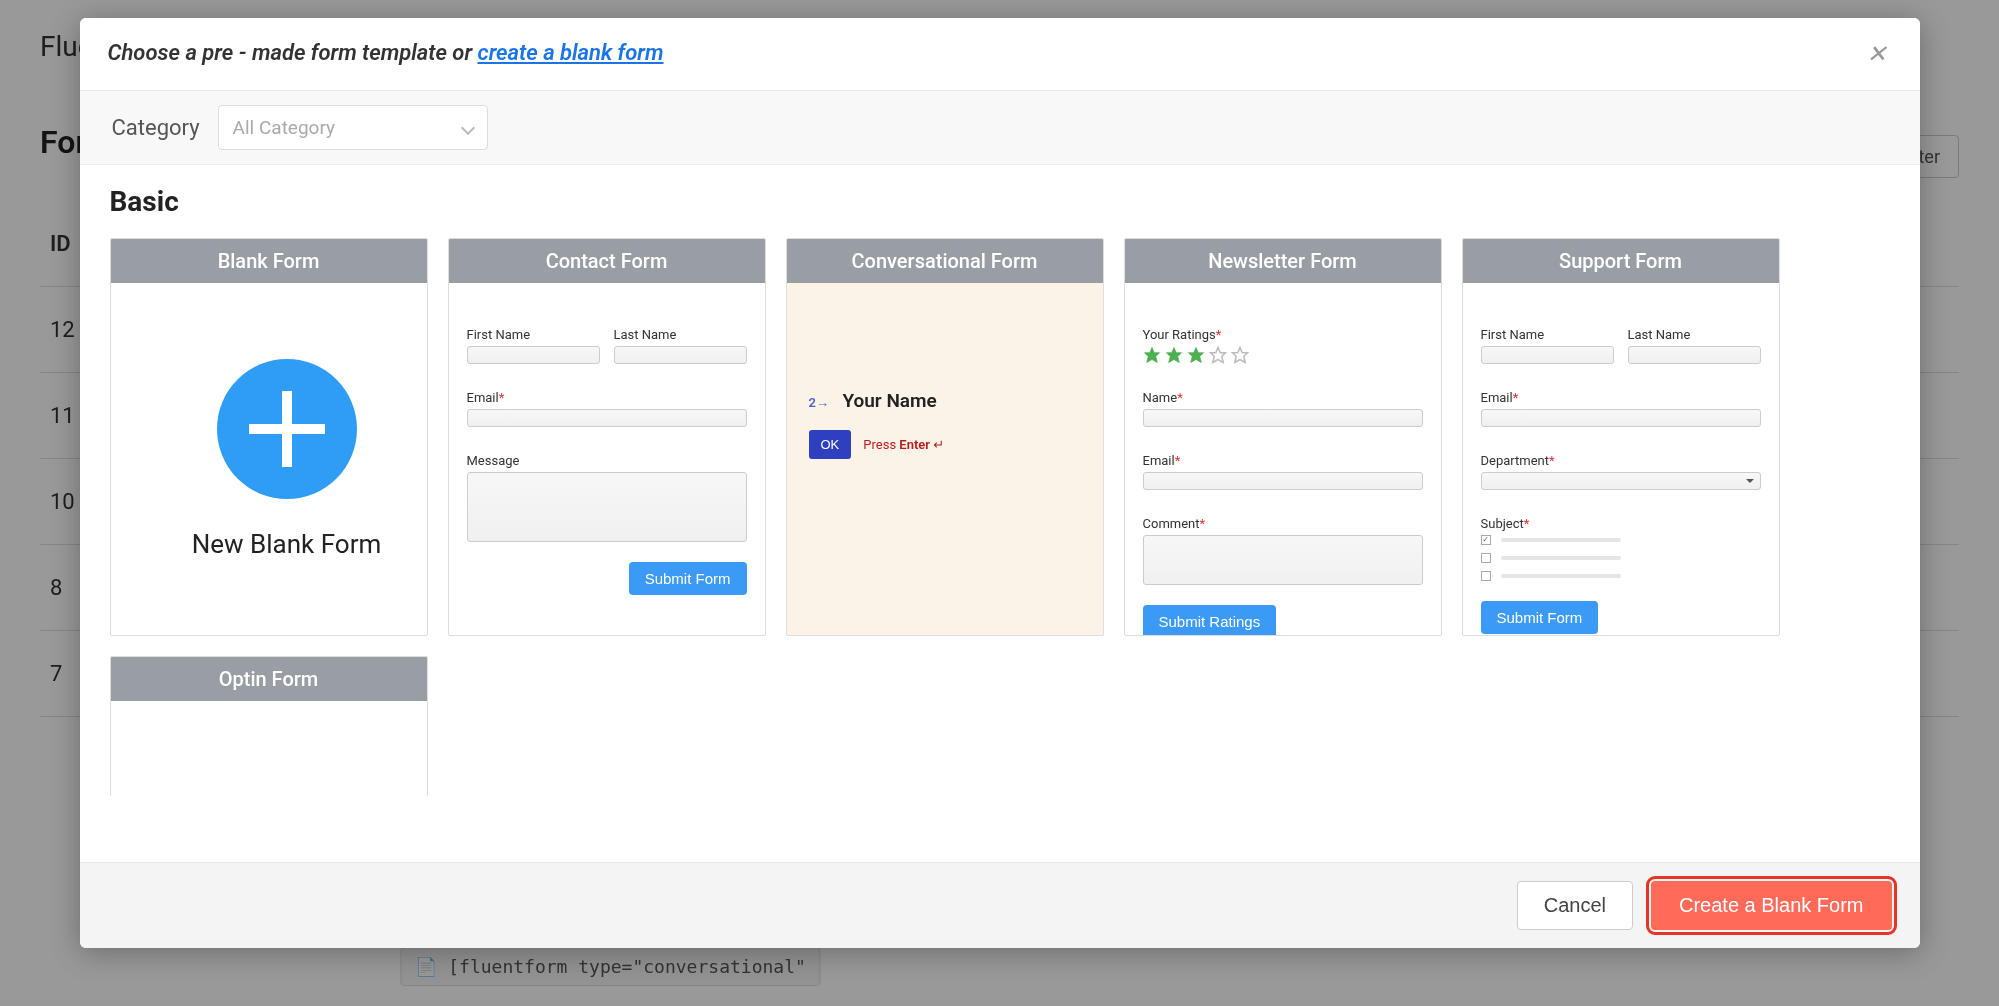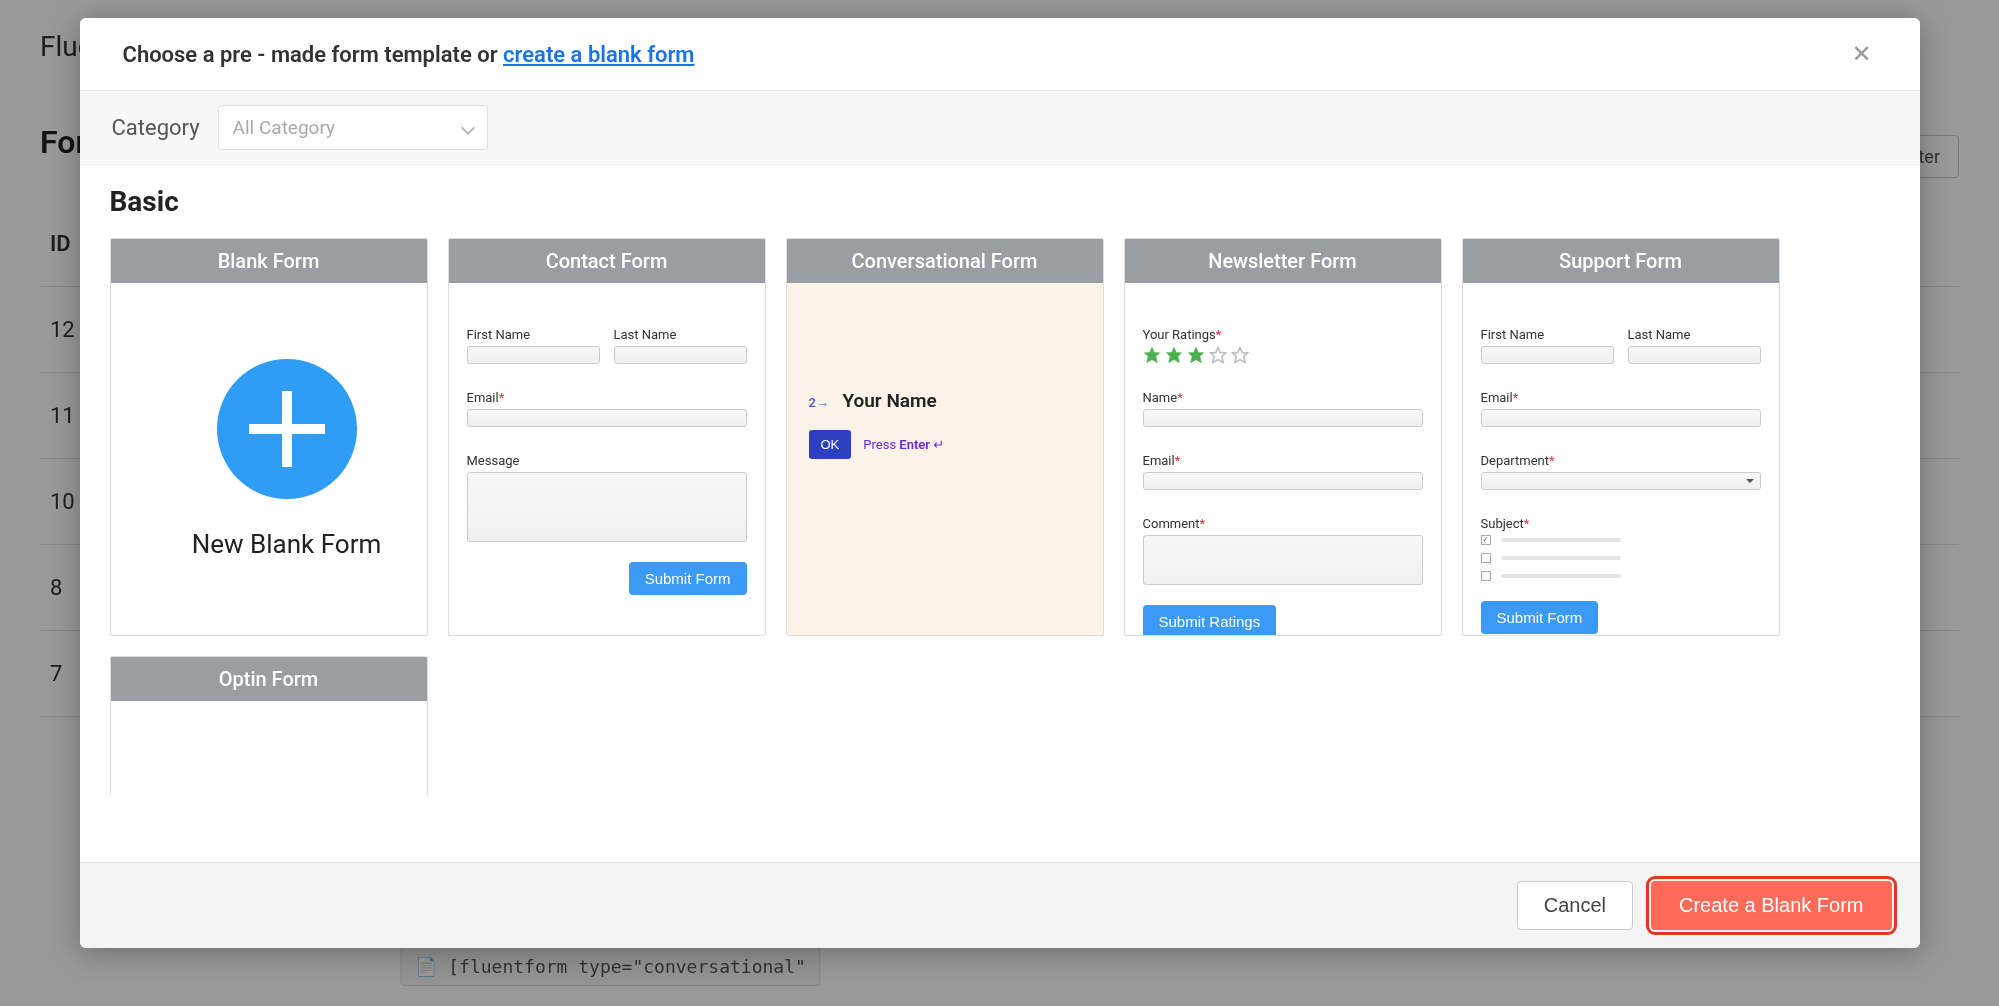--- a/index.html
+++ b/index.html
@@ -95,26 +95,27 @@
       height: 930px;
       background: #fff;
       border-radius: 6px;
       box-shadow: 0 4px 30px rgba(0,0,0,0.3);
       display: flex;
       flex-direction: column;
       overflow: hidden;
     }
 
     .modal-header {
-      padding: 22px 43px;
+      padding: 22px 28px;
       border-bottom: 1px solid #e8e8e8;
       display: flex;
-      align-items: center;
+      align-items: flex-start;
       justify-content: space-between;
       background: #fff;
+      font-style: italic;
     }
     .modal-header .htxt {
       font-size: 22px;
       font-weight: 600;
       color: #333;
     }
     .modal-header a {
       color: #1a73e8;
       text-decoration: underline;
     }
@@ -346,21 +347,21 @@
       background: #2e3fbf;
       color: #fff;
       font-size: 13px;
       font-weight: 500;
       padding: 7px 12px;
       border-radius: 3px;
       border: none;
     }
     .press-enter {
       font-size: 13px;
-      color: #6d28d9;
+      color: #b91c1c;
     }
     .press-enter b {
       font-weight: 600;
     }
 
     
     .stars {
       display: flex;
       gap: 4px;
       margin: 4px 0 12px;

